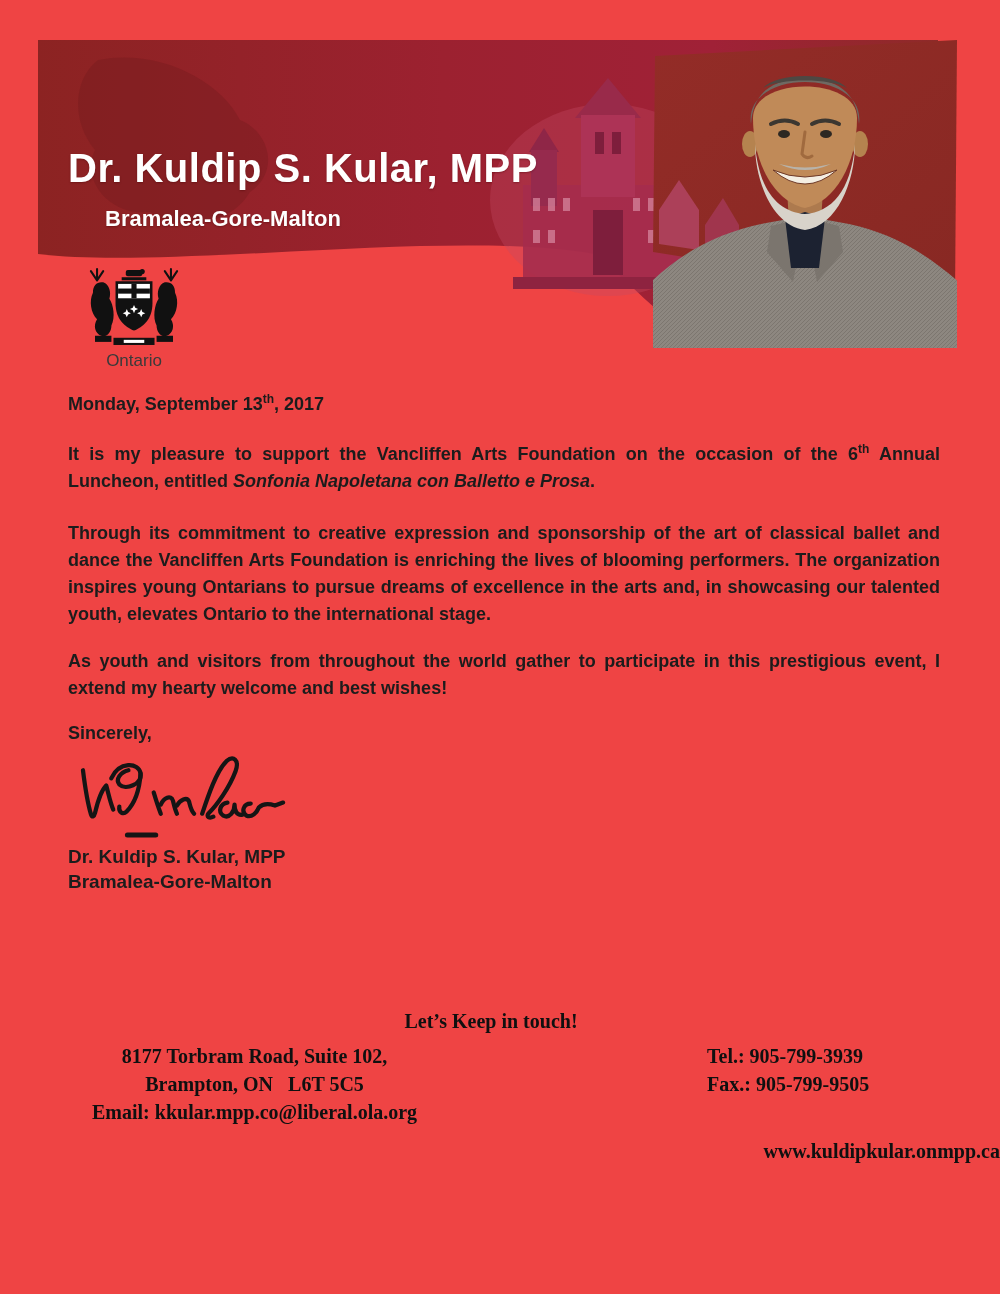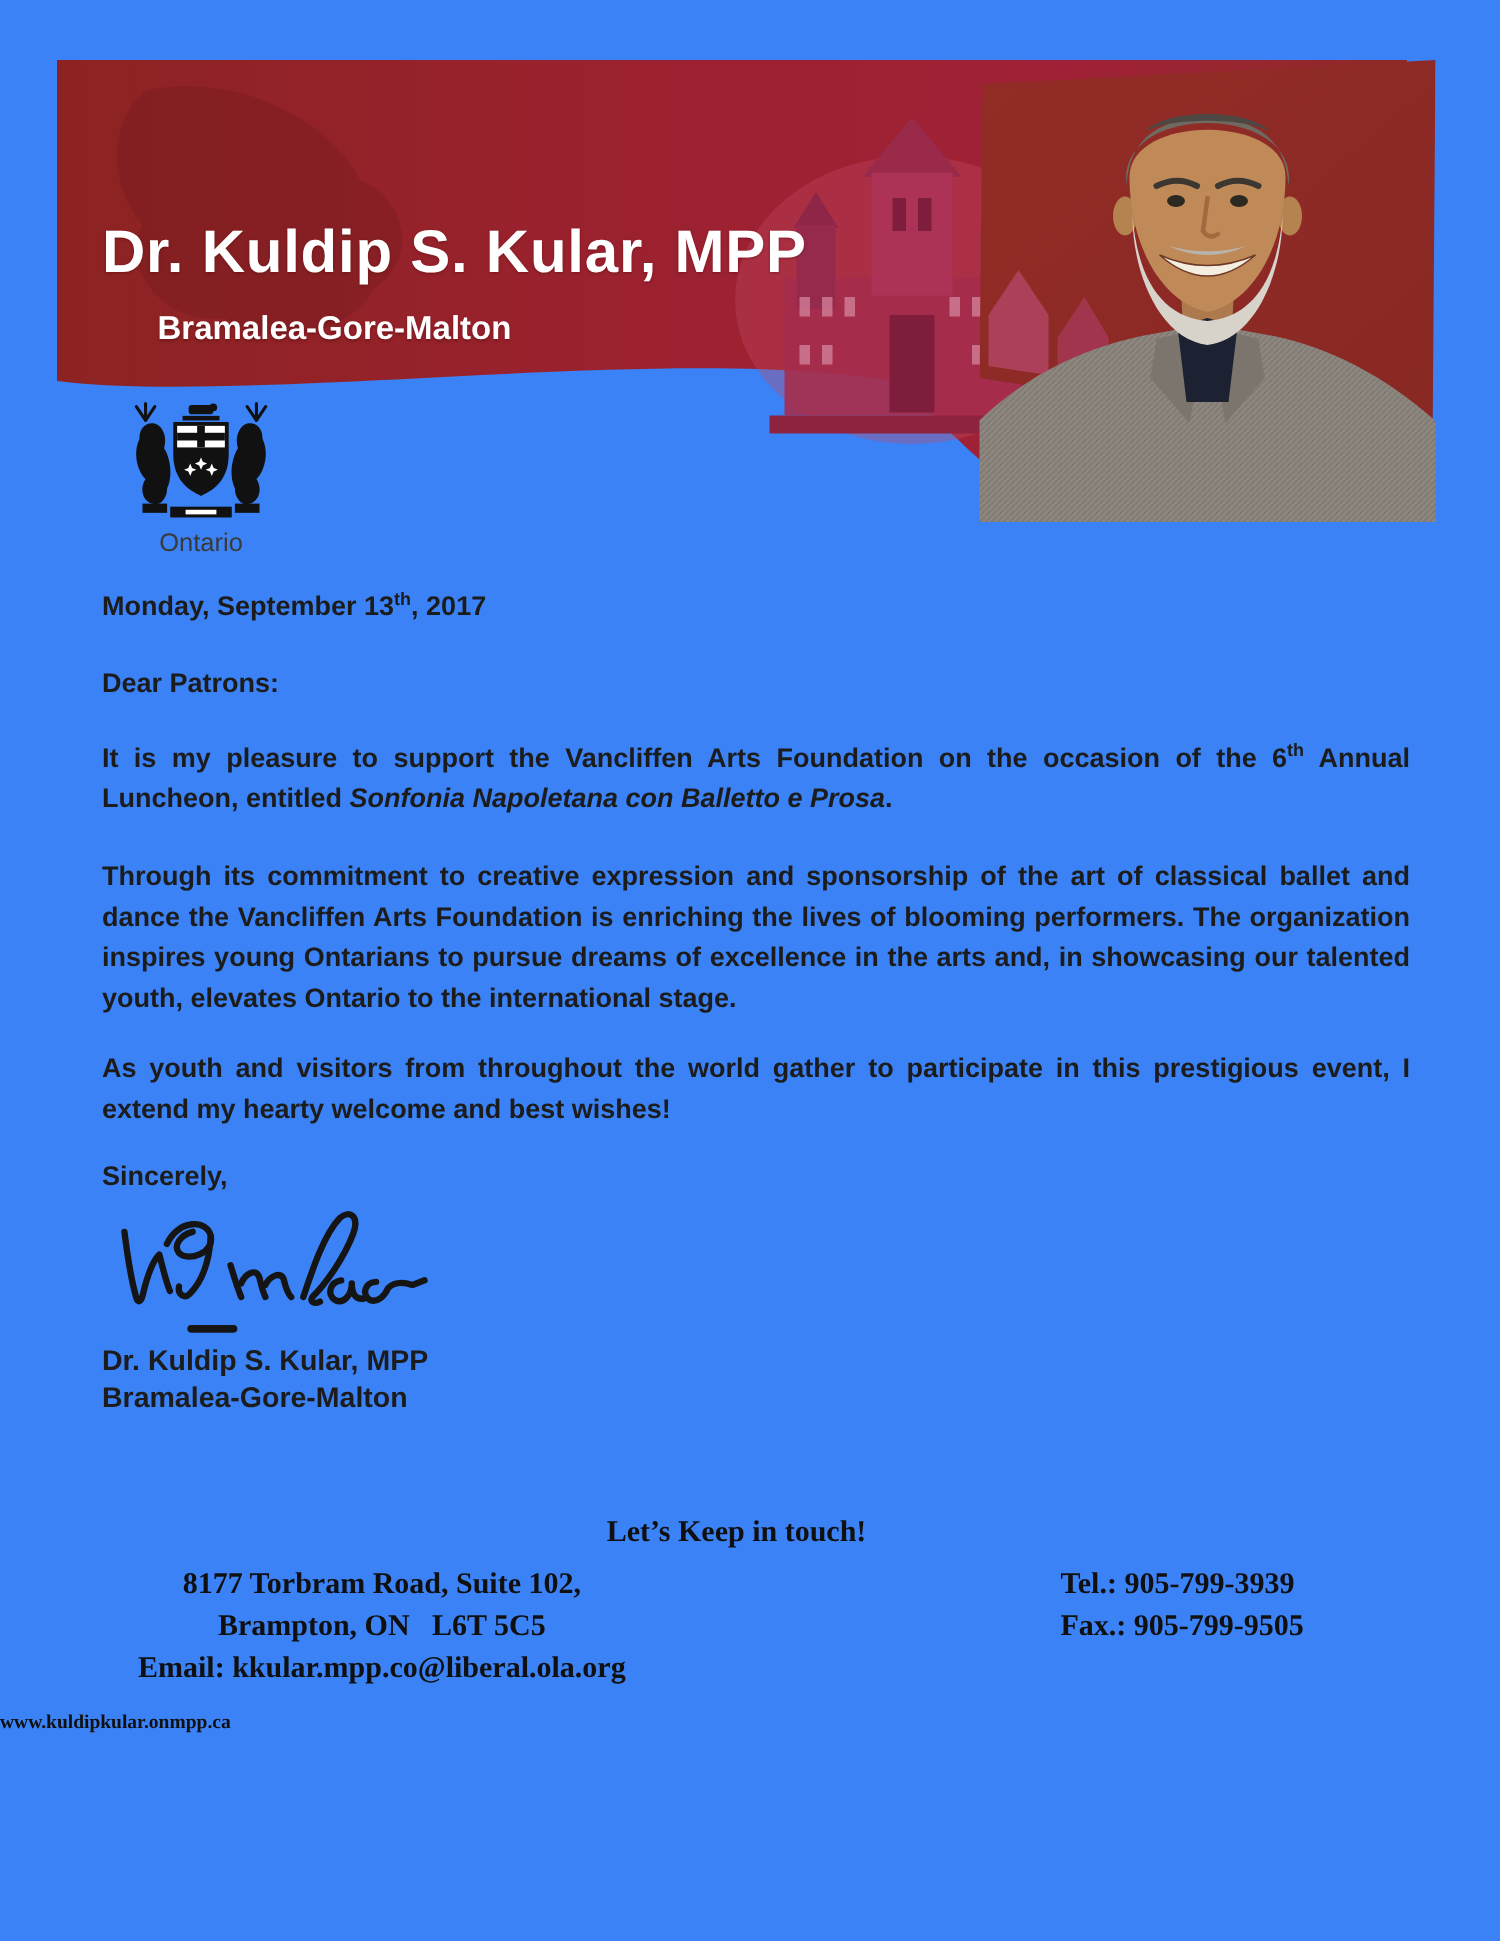--- a/index.html
+++ b/index.html
@@ -1,16 +1,16 @@
 <!DOCTYPE html>
 <html><head>
 <meta charset="utf-8">
 <style>
   html,body{margin:0;padding:0;background:#ffffff;}
-  .page{position:relative;width:1000px;height:1294px;background:#3b82f6;overflow:hidden;
+  .page{position:relative;width:1000px;height:1294px;background:#ef4444;overflow:hidden;
         font-family:"Liberation Sans",sans-serif;color:#1c1c1c;}
 
   
   .banner{position:absolute;left:38px;top:40px;width:900px;height:300px;}
   .banner svg{display:block;}
   .banner-title{position:absolute;left:30px;top:106px;font-size:40px;line-height:44px;
                 font-weight:700;color:#ffffff;letter-spacing:.5px;white-space:nowrap;
                 text-shadow:0 1px 2px rgba(60,0,0,.35);}
   .banner-subtitle{position:absolute;left:67px;top:166px;font-size:22px;font-weight:700;
                    color:#ffffff;white-space:nowrap;text-shadow:0 1px 2px rgba(60,0,0,.35);}
@@ -31,22 +31,22 @@
   .closing{margin-top:18px !important;}
   .signature{margin-top:1px;height:96px;}
   .signer p{line-height:25px;font-size:19px;}
 
   
   .serif{font-family:"Liberation Serif",serif;color:#101010;}
   .footer-tagline{position:absolute;left:0;top:1010px;width:982px;text-align:center;
                   font-size:20px;font-weight:600;}
   .footer-address{position:absolute;left:92px;top:1042px;font-size:20px;line-height:28px;font-weight:600;text-align:center;}
   .footer-telfax{position:absolute;left:707px;top:1042px;font-size:20px;line-height:28px;font-weight:600;}
-  .footer-website{position:absolute;left:0;top:1140px;width:1000px;text-align:left;
-                  font-size:13px;font-weight:600;}
+  .footer-website{position:absolute;left:0;top:1140px;width:1000px;text-align:right;
+                  font-size:20px;font-weight:600;}
 </style>
 </head>
 <body>
 
 <div class="page">
 
   <div class="banner">
     <svg width="900" height="300" viewBox="0 0 900 300">
       <defs>
         <linearGradient id="bannerg" x1="0" y1="0" x2="1" y2="0">
@@ -159,21 +159,20 @@
         <rect x="32" y="68" width="40" height="7"></rect>
       </g>
       <rect x="42" y="70" width="20" height="3" fill="#ffffff"></rect>
     </svg>
     <div class="logo-caption">Ontario</div>
   </div>
 
   <div class="letter">
     <p class="date"><span>Monday, September 13</span><sup>th</sup><span>, 2017</span></p>
 
-    <p class="salutation">Dear Patrons:</p>
 
     <p class="para1"><span>It is my pleasure to support the Vancliffen Arts Foundation on the occasion of the 6</span><sup>th</sup><span> Annual Luncheon, entitled </span><i>Sonfonia Napoletana con Balletto e Prosa</i><span>.</span></p>
 
     <p class="para2">Through its commitment to creative expression and sponsorship of the art of classical ballet and dance the Vancliffen Arts Foundation is enriching the lives of blooming performers. The organization inspires young Ontarians to pursue dreams of excellence in the arts and, in showcasing our talented youth, elevates Ontario to the international stage.</p>
 
     <p class="para3">As youth and visitors from throughout the world gather to participate in this prestigious event, I extend my hearty welcome and best wishes!</p>
 
     <p class="closing">Sincerely,</p>
 
     <div class="signature">

